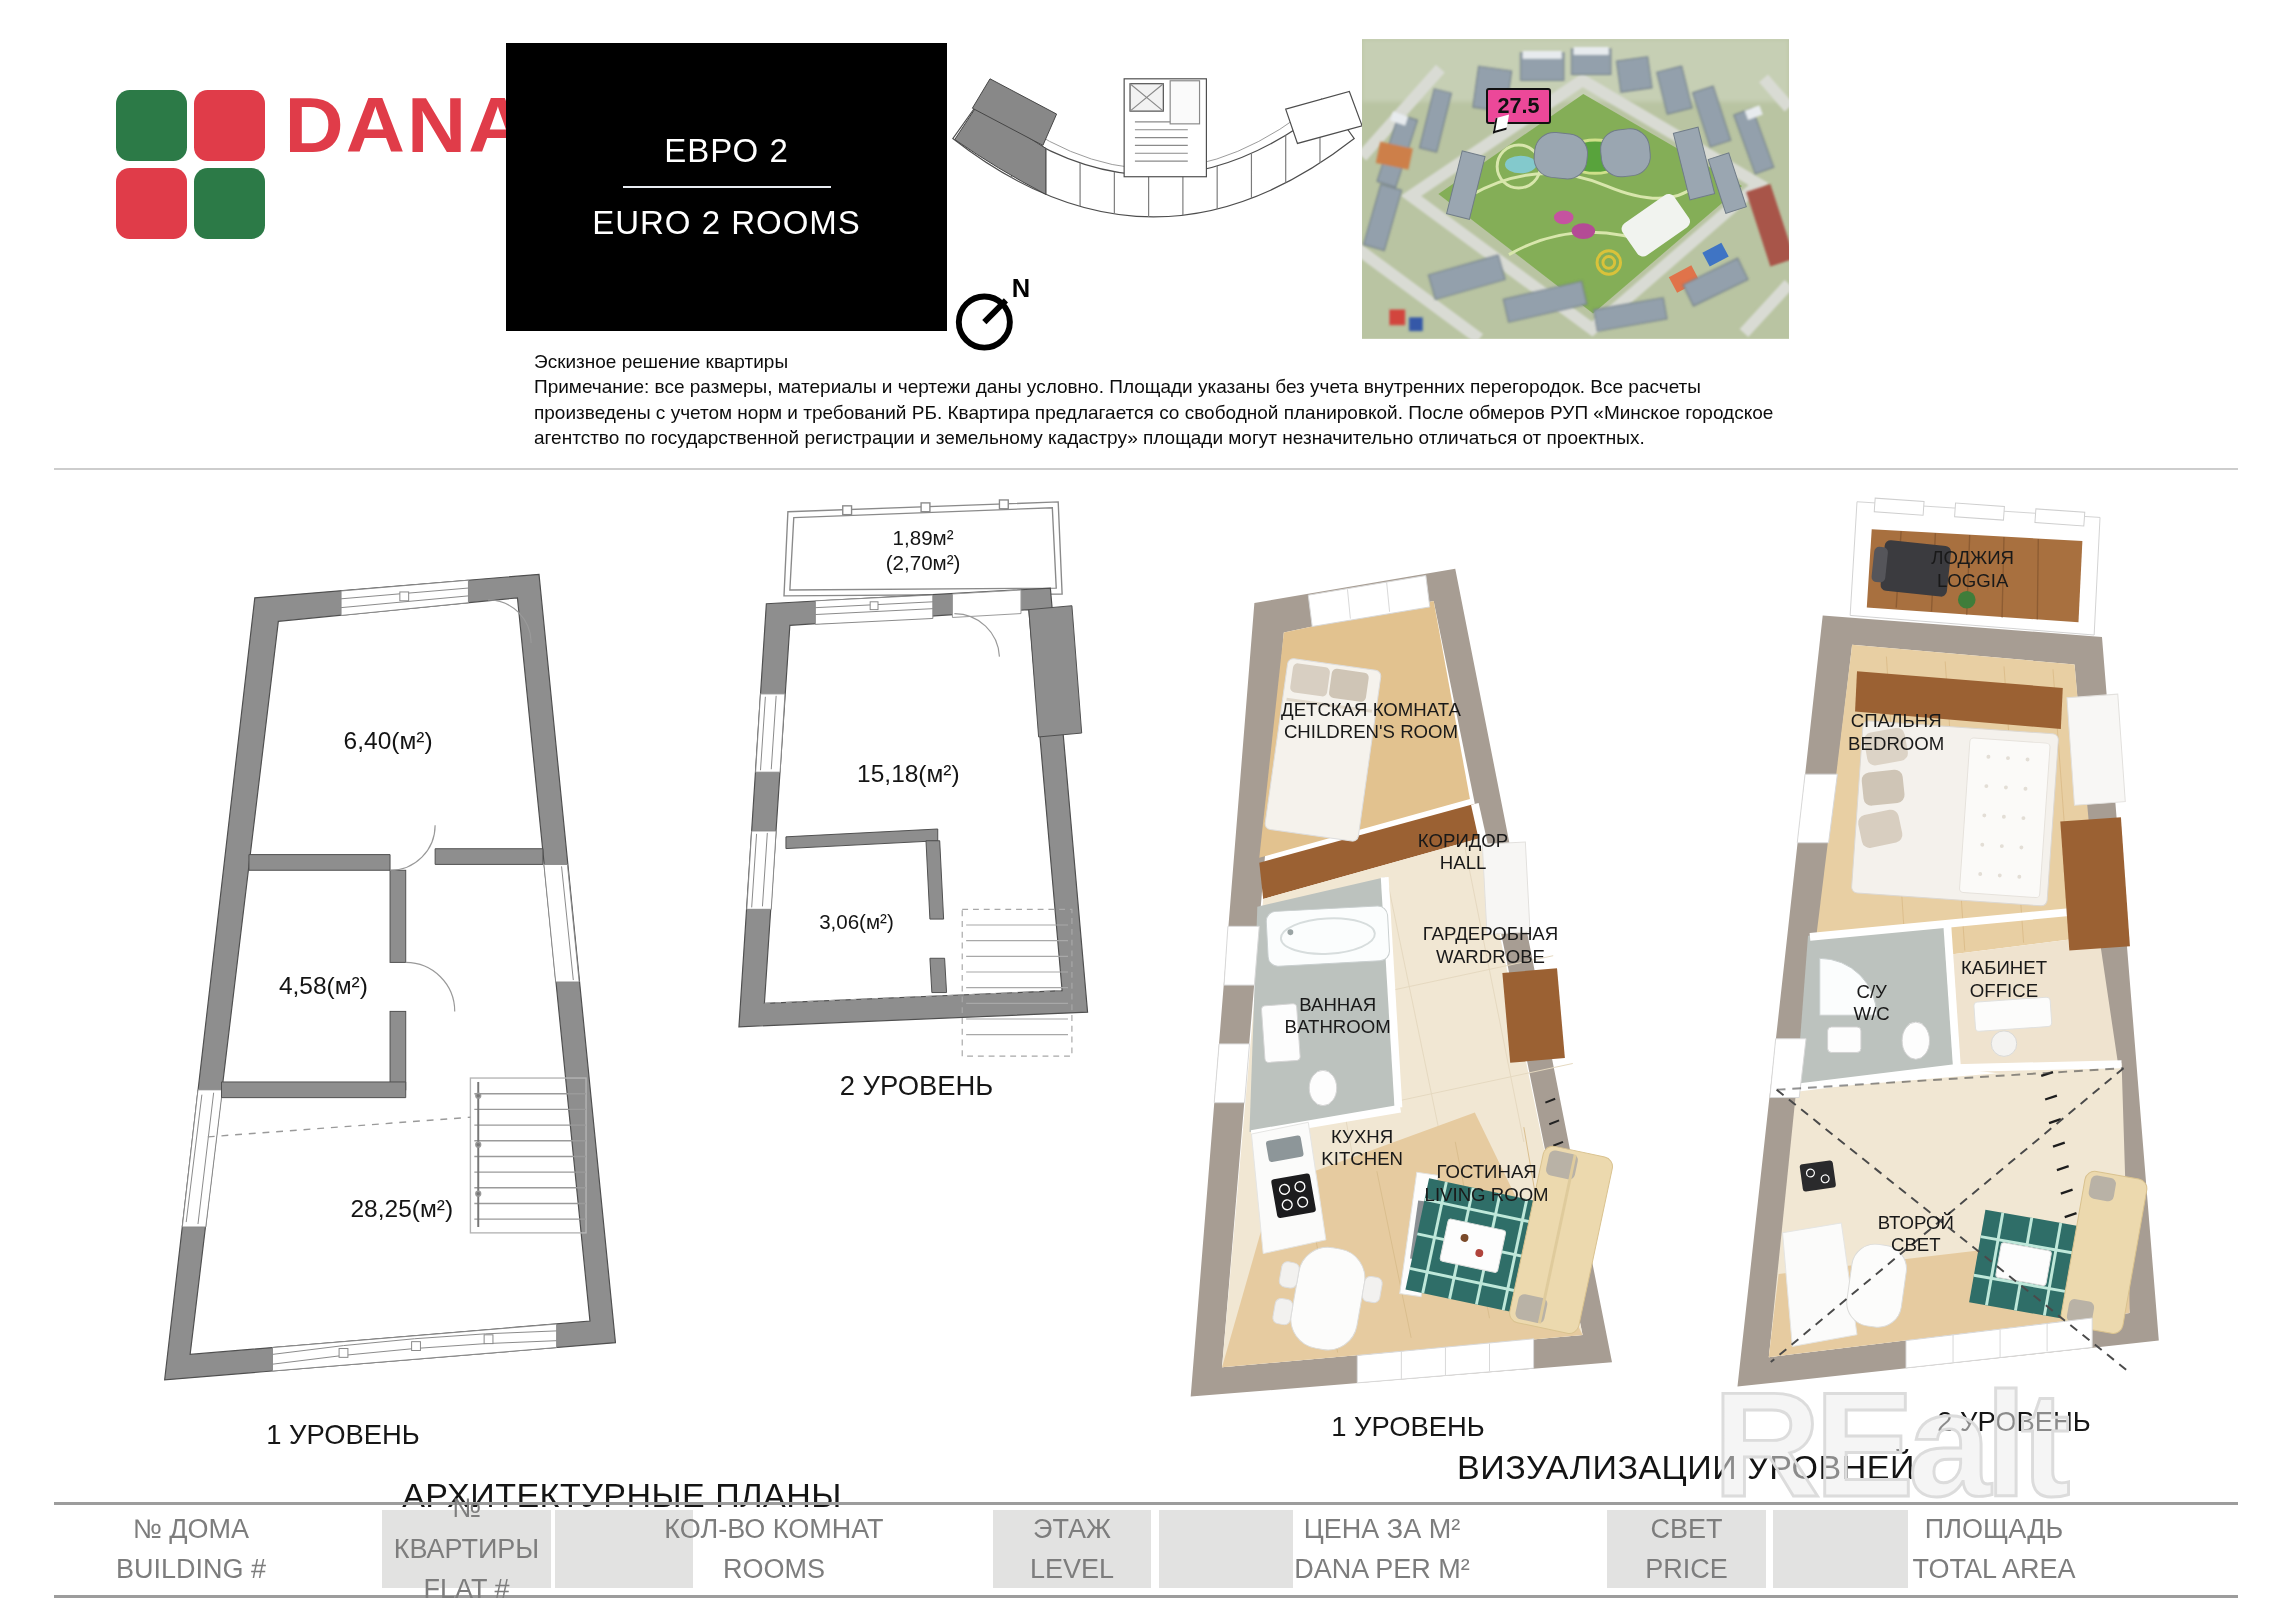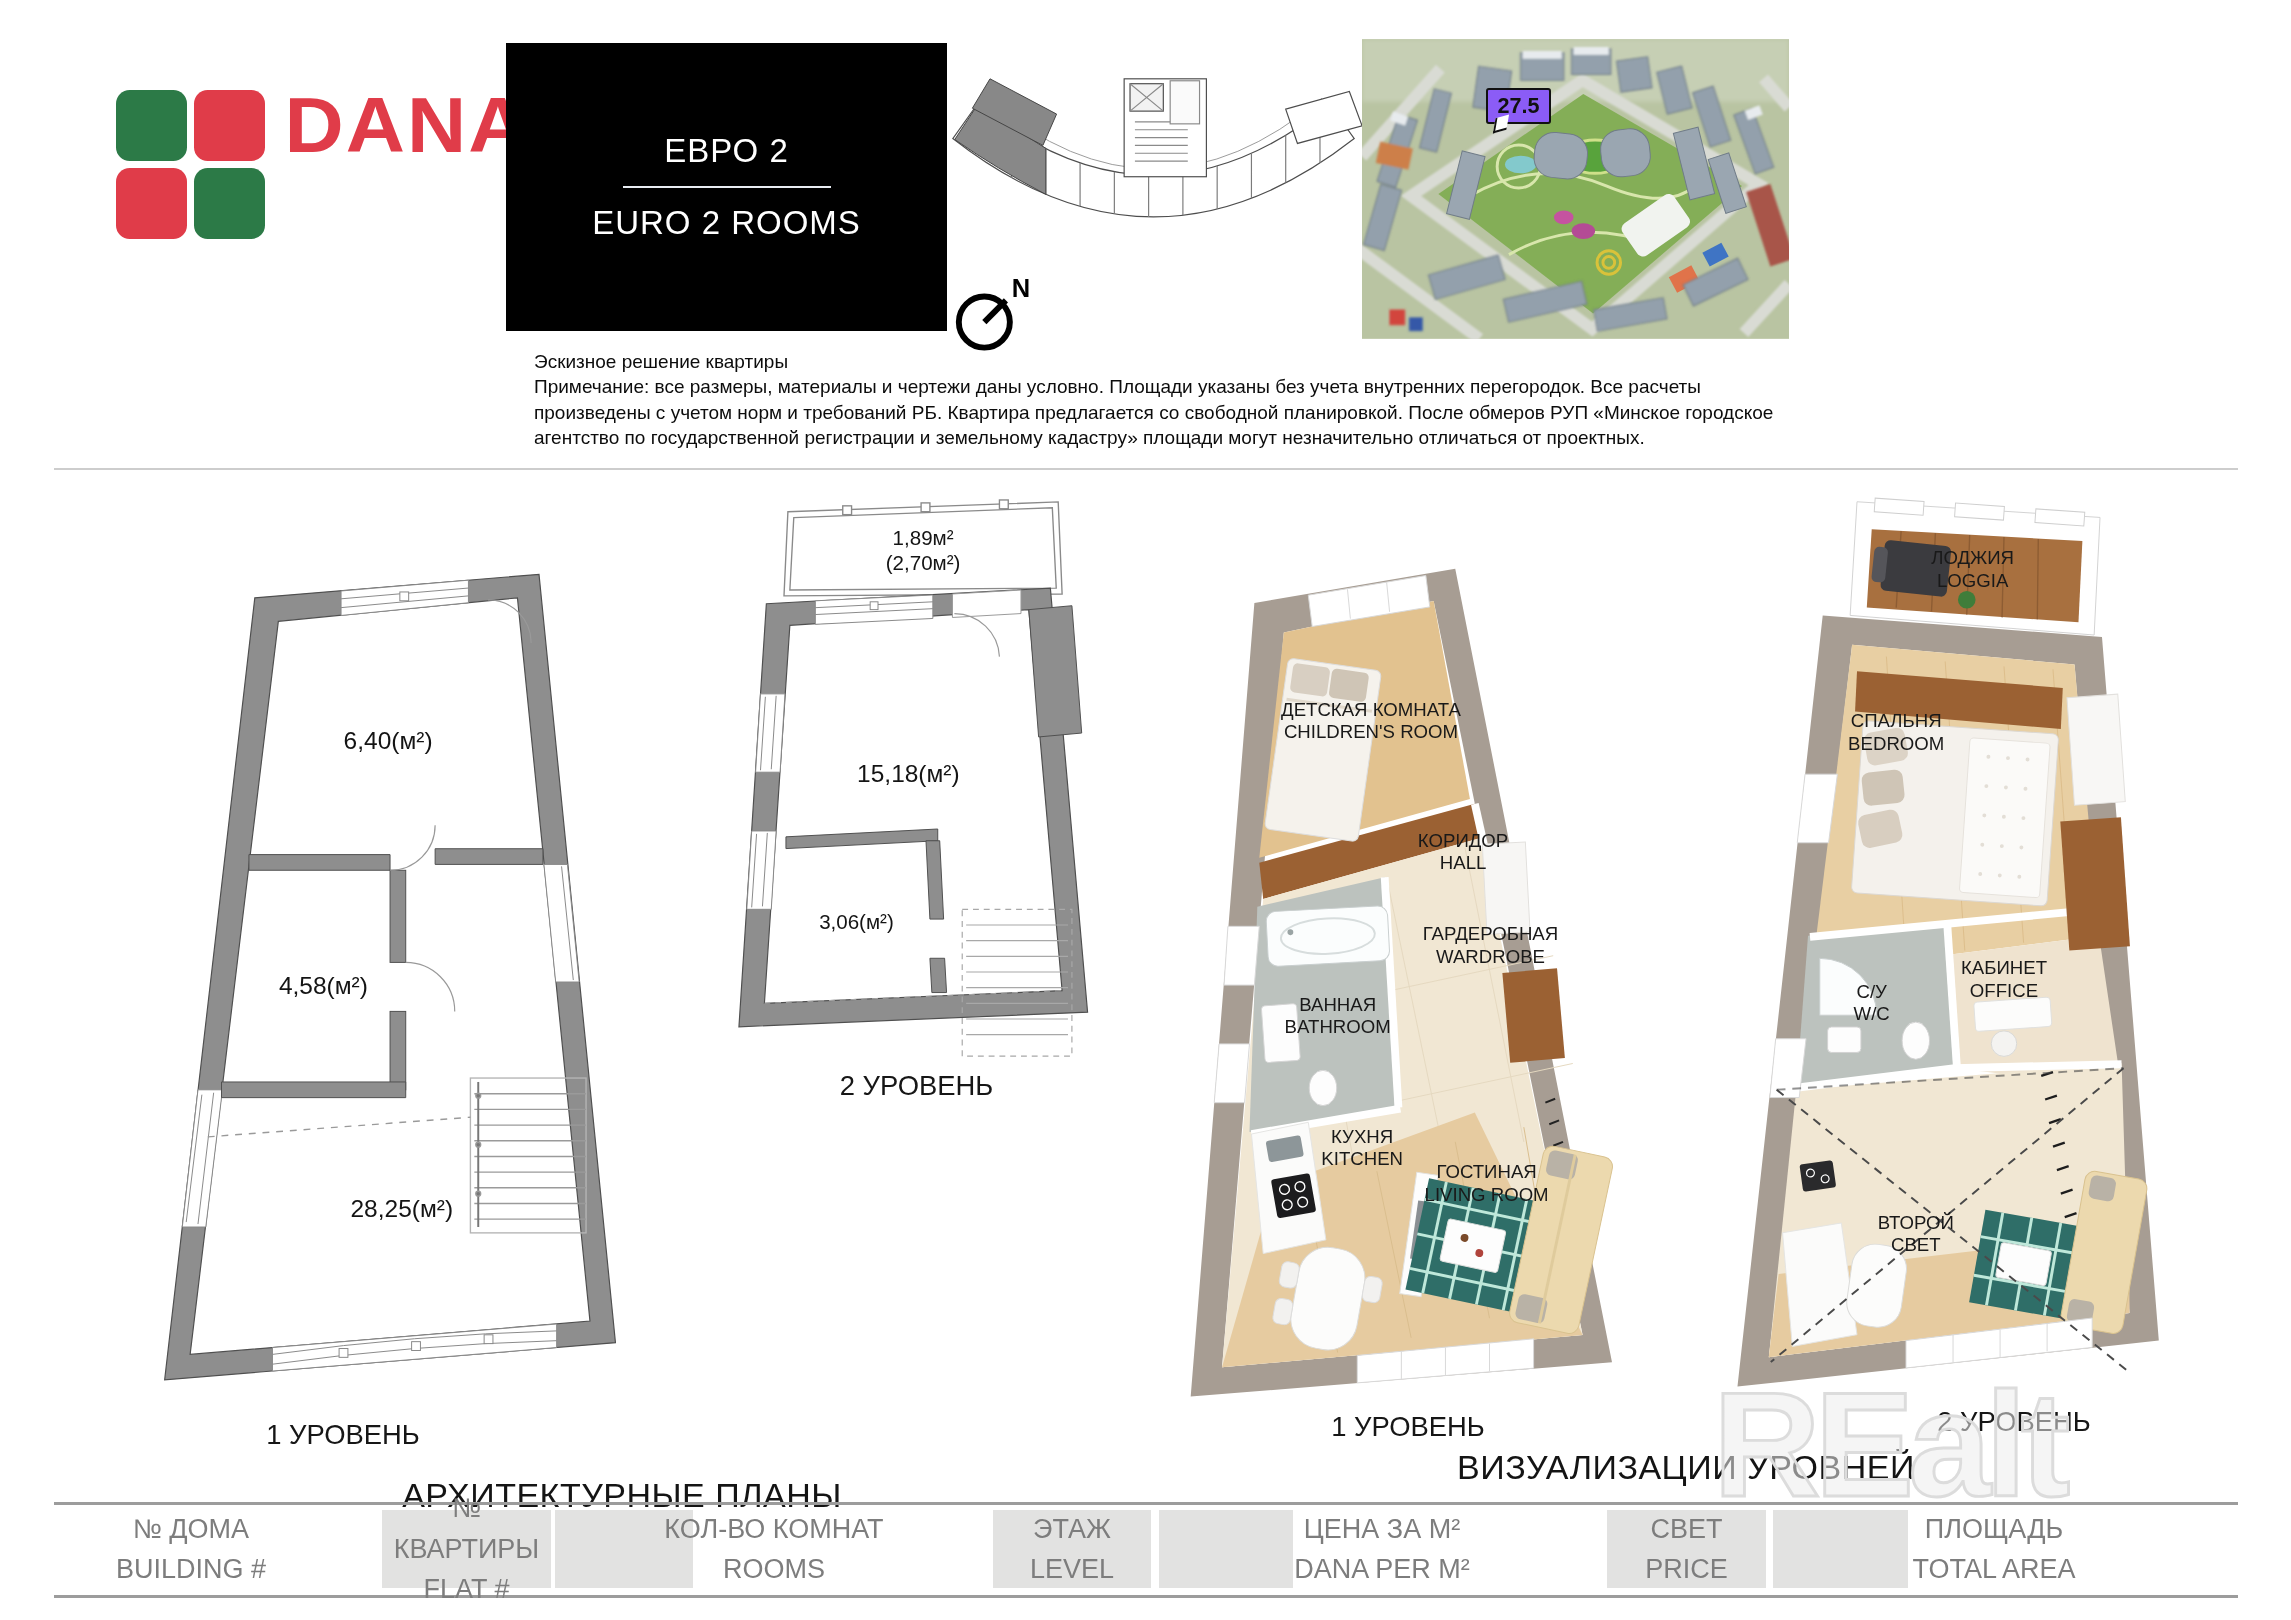--- a/index.html
+++ b/index.html
@@ -17,21 +17,21 @@
   .dana-sub{font-size:29px;font-weight:700;color:#8d929a;letter-spacing:9.8px;margin-top:2px;margin-left:3.9px;}
 
   .type-box{left:506px;top:43px;width:441px;height:288px;background:#000000;
             display:flex;flex-direction:column;align-items:center;justify-content:center;gap:15.7px;}
   .type-box .ru,.type-box .en{color:#fff;font-size:33px;letter-spacing:1px;}
   .type-line{width:208px;height:2.9px;background:#e8ecf2;}
 
   .compass{left:949px;top:271px;width:108px;height:108px;}
 
   .aerial{left:1362px;top:39px;width:427px;height:300px;overflow:hidden;}
-  .badge{left:1486px;top:88px;width:61px;height:32px;background:#8b5cf6;border:2.9px solid #111;border-radius:2.9px;
+  .badge{left:1486px;top:88px;width:61px;height:32px;background:#ec4899;border:2.9px solid #111;border-radius:2.9px;
          display:flex;align-items:center;justify-content:center;font-size:21.6px;font-weight:700;z-index:4;}
   .badge:after{content:"";position:absolute;left:5.9px;bottom:-8.8px;width:11.8px;height:11.8px;background:#fff;
          border-left:2.9px solid #111;border-bottom:2.9px solid #111;transform:rotate(-15deg) skewX(-25deg);}
 
   .mw{left:1913px;top:49px;width:329px;display:flex;flex-direction:column;align-items:center;}
   .mw-word{font-size:36px;font-weight:700;color:#1d3160;letter-spacing:2.9px;margin-top:9.8px;white-space:nowrap;}
 
   
   .disclaimer{left:506px;top:349px;width:1284px;font-size:19px;line-height:1.33;color:#0c0c0c;margin-left:28px;}
   .sep{left:54px;top:468px;width:2184px;height:2px;background:#cdcdcd;}

